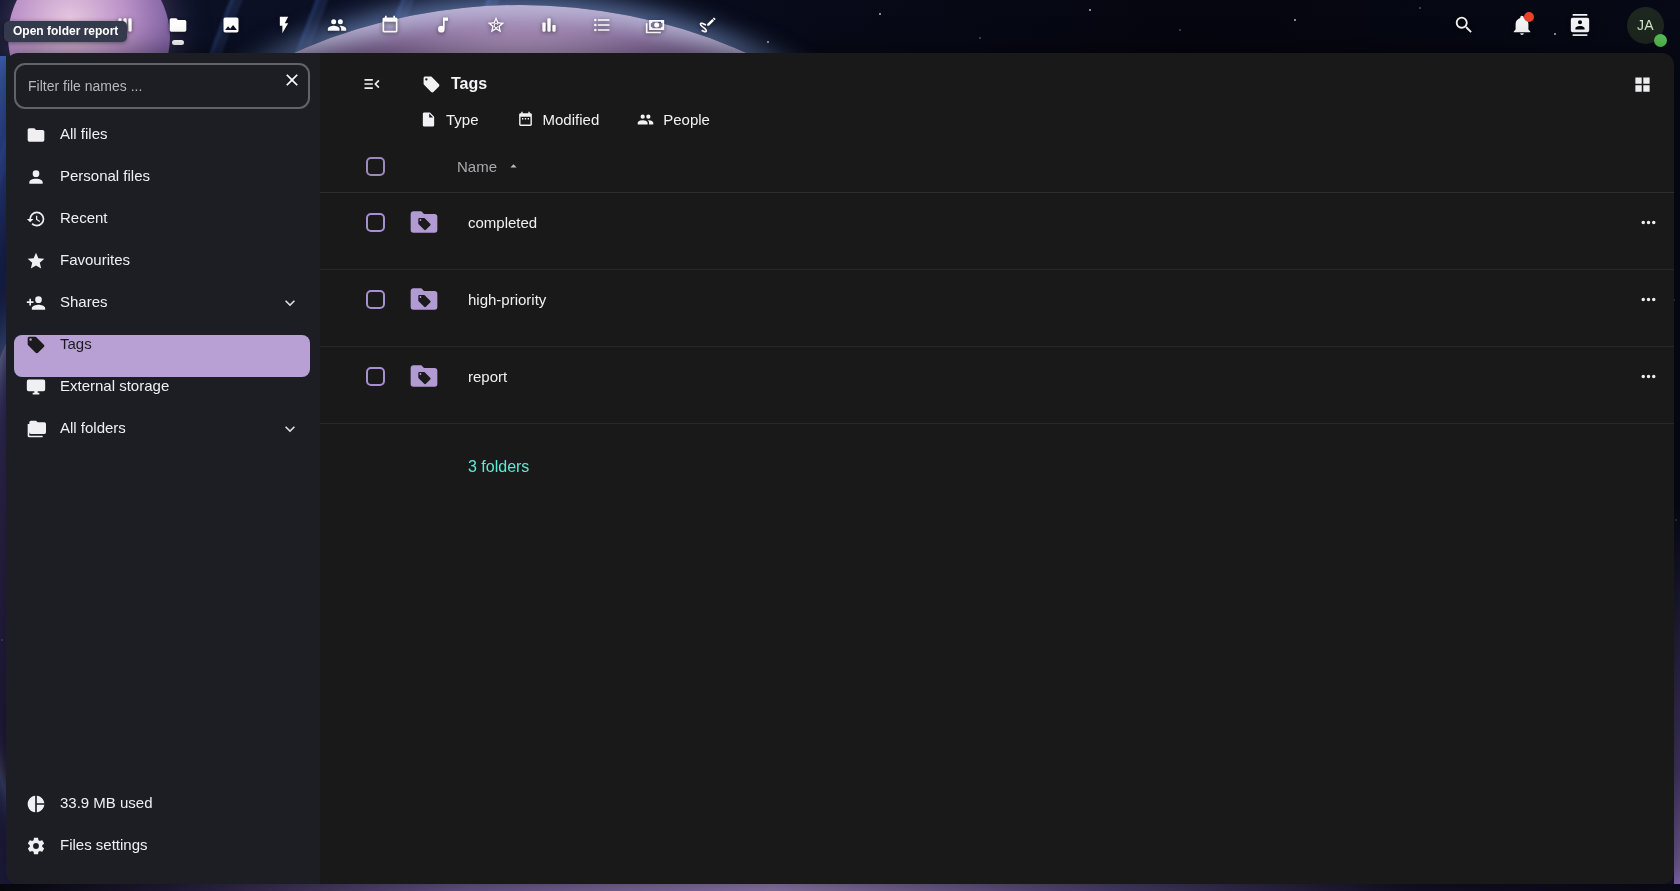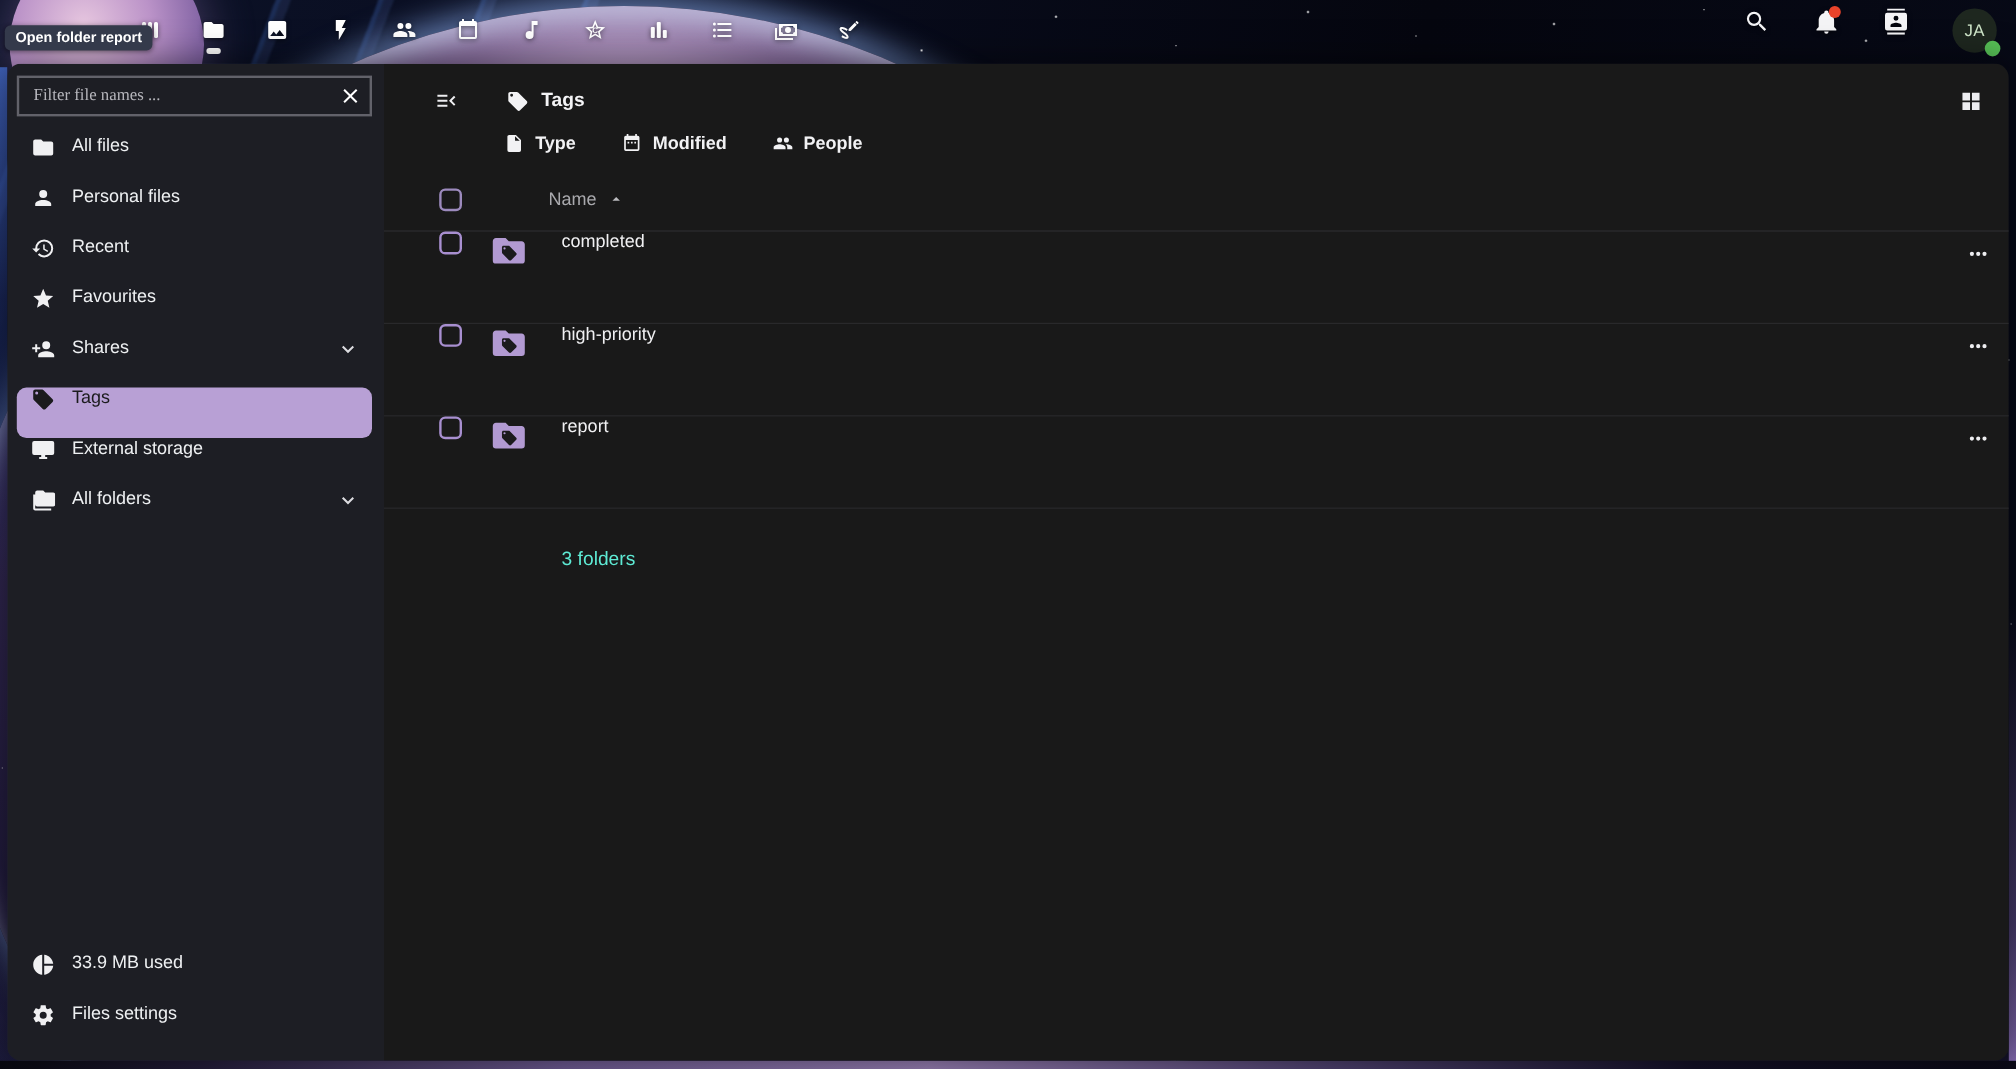--- a/index.html
+++ b/index.html
@@ -51,41 +51,41 @@
   .right-glow{position:absolute;right:0;bottom:7px;width:6px;height:380px;
     background:linear-gradient(180deg,transparent,rgba(120,95,170,.55) 70%,rgba(155,125,205,.8));}
 
   
   .topbar{position:absolute;top:0;left:0;width:100%;height:50px;display:flex;align-items:center;z-index:5}
   .apps{display:flex;align-items:center;gap:33px;margin-left:115px}
   .appbtn{position:relative;width:20px;height:20px;color:#fff;display:flex;align-items:center;justify-content:center;cursor:pointer}
   .appbtn svg{width:20px;height:20px;fill:currentColor;filter:drop-shadow(0 1px 2px rgba(0,0,0,.55))}
   .appbtn.active::after{content:"";position:absolute;left:50%;transform:translateX(-50%);
     bottom:-10px;width:12px;height:5px;border-radius:3px;background:#fff}
-  .topbar-right{display:flex;align-items:flex-start;gap:36px;margin-left:auto;margin-right:16px}
+  .topbar-right{display:flex;align-items:center;gap:36px;margin-left:auto;margin-right:16px}
   .tb-ic{position:relative;width:22px;height:22px;color:#f4f4f6}
   .tb-ic svg{width:22px;height:22px;fill:currentColor;filter:drop-shadow(0 1px 2px rgba(0,0,0,.55))}
   .bell-dot{position:absolute;top:-2px;right:-1px;width:10px;height:10px;border-radius:50%}
   .avatar{position:relative;width:37px;height:37px;border-radius:50%;background:#1e271f;
     display:flex;align-items:center;justify-content:center;color:#cfe6c9;font-size:14px;font-weight:500;letter-spacing:.3px}
   .status-dot{position:absolute;right:-3px;bottom:-3px;width:13px;height:13px;border-radius:50%}
 
   .tooltip{position:absolute;left:4px;top:21px;z-index:30;background:#343a4b;color:#fff;
     font-size:12px;font-weight:700;padding:3px 9px 4px;border-radius:5px;
     box-shadow:0 1px 4px rgba(0,0,0,.45);white-space:nowrap}
 
   
   .wrapper{position:absolute;top:53px;left:6px;right:6px;bottom:7px;border-radius:12px;
     overflow:hidden;display:flex;z-index:10;box-shadow:0 0 30px rgba(0,0,0,.5)}
 
   
   .sidebar{width:314px;background:#1d1e24;display:flex;flex-direction:column;padding:8px 0 4px;box-sizing:border-box}
   .filter-wrap{position:relative;margin:2px 10px 16px 8px}
-  .filter-input{width:100%;box-sizing:border-box;height:34px;border-radius:0;border:2px solid #62626a;
-    background:transparent;color:#d8d8dc;font-size:14px;padding:0 36px 0 12px;font-family:Liberation Serif, serif;outline:none}
+  .filter-input{width:100%;box-sizing:border-box;height:46px;border-radius:11px;border:2px solid #62626a;
+    background:transparent;color:#d8d8dc;font-size:14px;padding:0 36px 0 12px;font-family:Liberation Sans, sans-serif;outline:none}
   .filter-input::placeholder{color:#b6b6bc}
   .filter-clear{position:absolute;right:8px;top:7px;width:20px;height:20px;color:#fff;cursor:pointer}
   .filter-clear svg{width:20px;height:20px;fill:currentColor}
   .nav{padding:0 10px 0 8px;display:flex;flex-direction:column}
   .nav-item{height:42px;border-radius:8px;display:flex;align-items:flex-start;padding:0 10px 0 12px;
     color:#eef0f2;font-size:15px;font-weight:500;cursor:pointer;box-sizing:border-box}
   .nav-ic{width:20px;height:20px;margin-right:14px;color:#f0f0f2;flex:none}
   .nav-ic svg{width:20px;height:20px;fill:currentColor}
   .nav-item.selected{background:#b8a0d5;color:#1b1b1d}
   .nav-item.selected .nav-ic{color:#1b1b1d}
@@ -100,33 +100,33 @@
     color:#ededf0;background:transparent;border:none;cursor:pointer;flex:none}
   .iconbtn svg{width:20px;height:20px;fill:currentColor}
   .breadcrumb{display:flex;align-items:center;gap:10px;margin-left:32px}
   .bc-ic{width:19px;height:19px;color:#f2f2f4}
   .bc-ic svg{width:19px;height:19px;fill:currentColor}
   .bc-title{font-size:16px;font-weight:700;color:#f4f4f6}
   .view-toggle{margin-left:auto}
   .view-toggle svg{width:19px;height:19px}
 
   .chips{display:flex;align-items:center;gap:38px;padding:2px 16px 12px 100px}
-  .chip{display:flex;align-items:center;gap:9px;color:#f2f2f4;font-size:15px;font-weight:700;cursor:pointer}
+  .chip{display:flex;align-items:center;gap:9px;color:#f2f2f4;font-size:15px;font-weight:400;cursor:pointer}
   .chip .chip-ic{width:17px;height:17px;color:#f2f2f4}
   .chip .chip-ic svg{width:17px;height:17px;fill:currentColor}
 
   .thead{display:flex;align-items:center;height:52px;padding:0 8px 0 46px;border-bottom:1px solid #2e2e30}
   .checkbox{width:19px;height:19px;border:2px solid #a88fd0;border-radius:5px;box-sizing:border-box;
     background:transparent;flex:none;cursor:pointer}
   .thead .checkbox{border-color:#9c8abd}
   .th-name{display:flex;align-items:flex-start;gap:9px;margin-left:72px;color:#a9a9ad;font-size:15px;font-weight:500;cursor:pointer}
   .sort-arrow{width:15px;height:15px;color:#bbbbbf}
   .sort-arrow svg{width:15px;height:15px;fill:currentColor}
 
-  .row{display:flex;height:58px;padding:0 8px 18px 46px;border-bottom:1px solid #29292b;cursor:pointer}
+  .row{display:flex;align-items:center;height:58px;padding:0 8px 18px 46px;border-bottom:1px solid #29292b;cursor:pointer}
   .ficon{margin-left:21px;width:36px;height:32px;flex:none}
   .fname{margin-left:26px;color:#f0f0f2;font-size:15px}
   .row-actions{margin-left:auto}
   .row-actions svg{width:21px;height:21px}
 
   .summary{padding:34px 0 0 148px;color:#5eead4;font-size:16px}
 </style>
 </head>
 <body>
 

